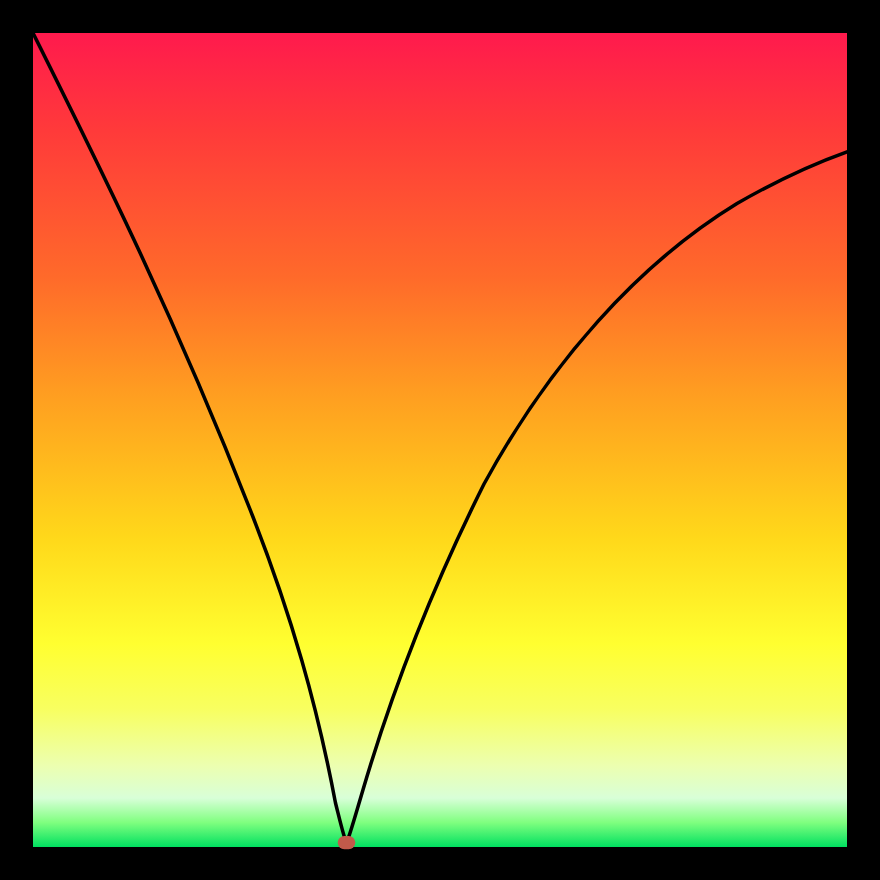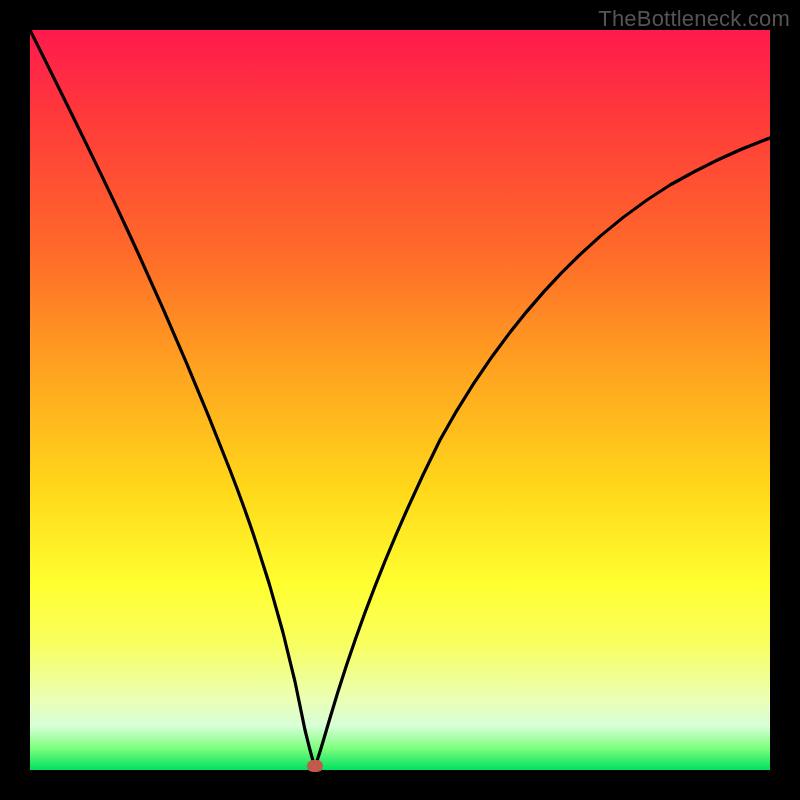--- a/index.html
+++ b/index.html
@@ -57,14 +57,13 @@
              C 235 530, 258 610, 275 700
              C 280 720, 283 733, 285 736
              C 287 733, 292 715, 300 688
              C 320 620, 355 520, 410 410
              C 470 300, 550 210, 640 155
              C 680 132, 712 118, 740 108"></path>
   </svg>
 
   <div class="marker" style="left: 315px; top: 766px;"></div>
 
-  <div class="watermark">TheBottleneck.com</div>
 </div>
 
 </body></html>

